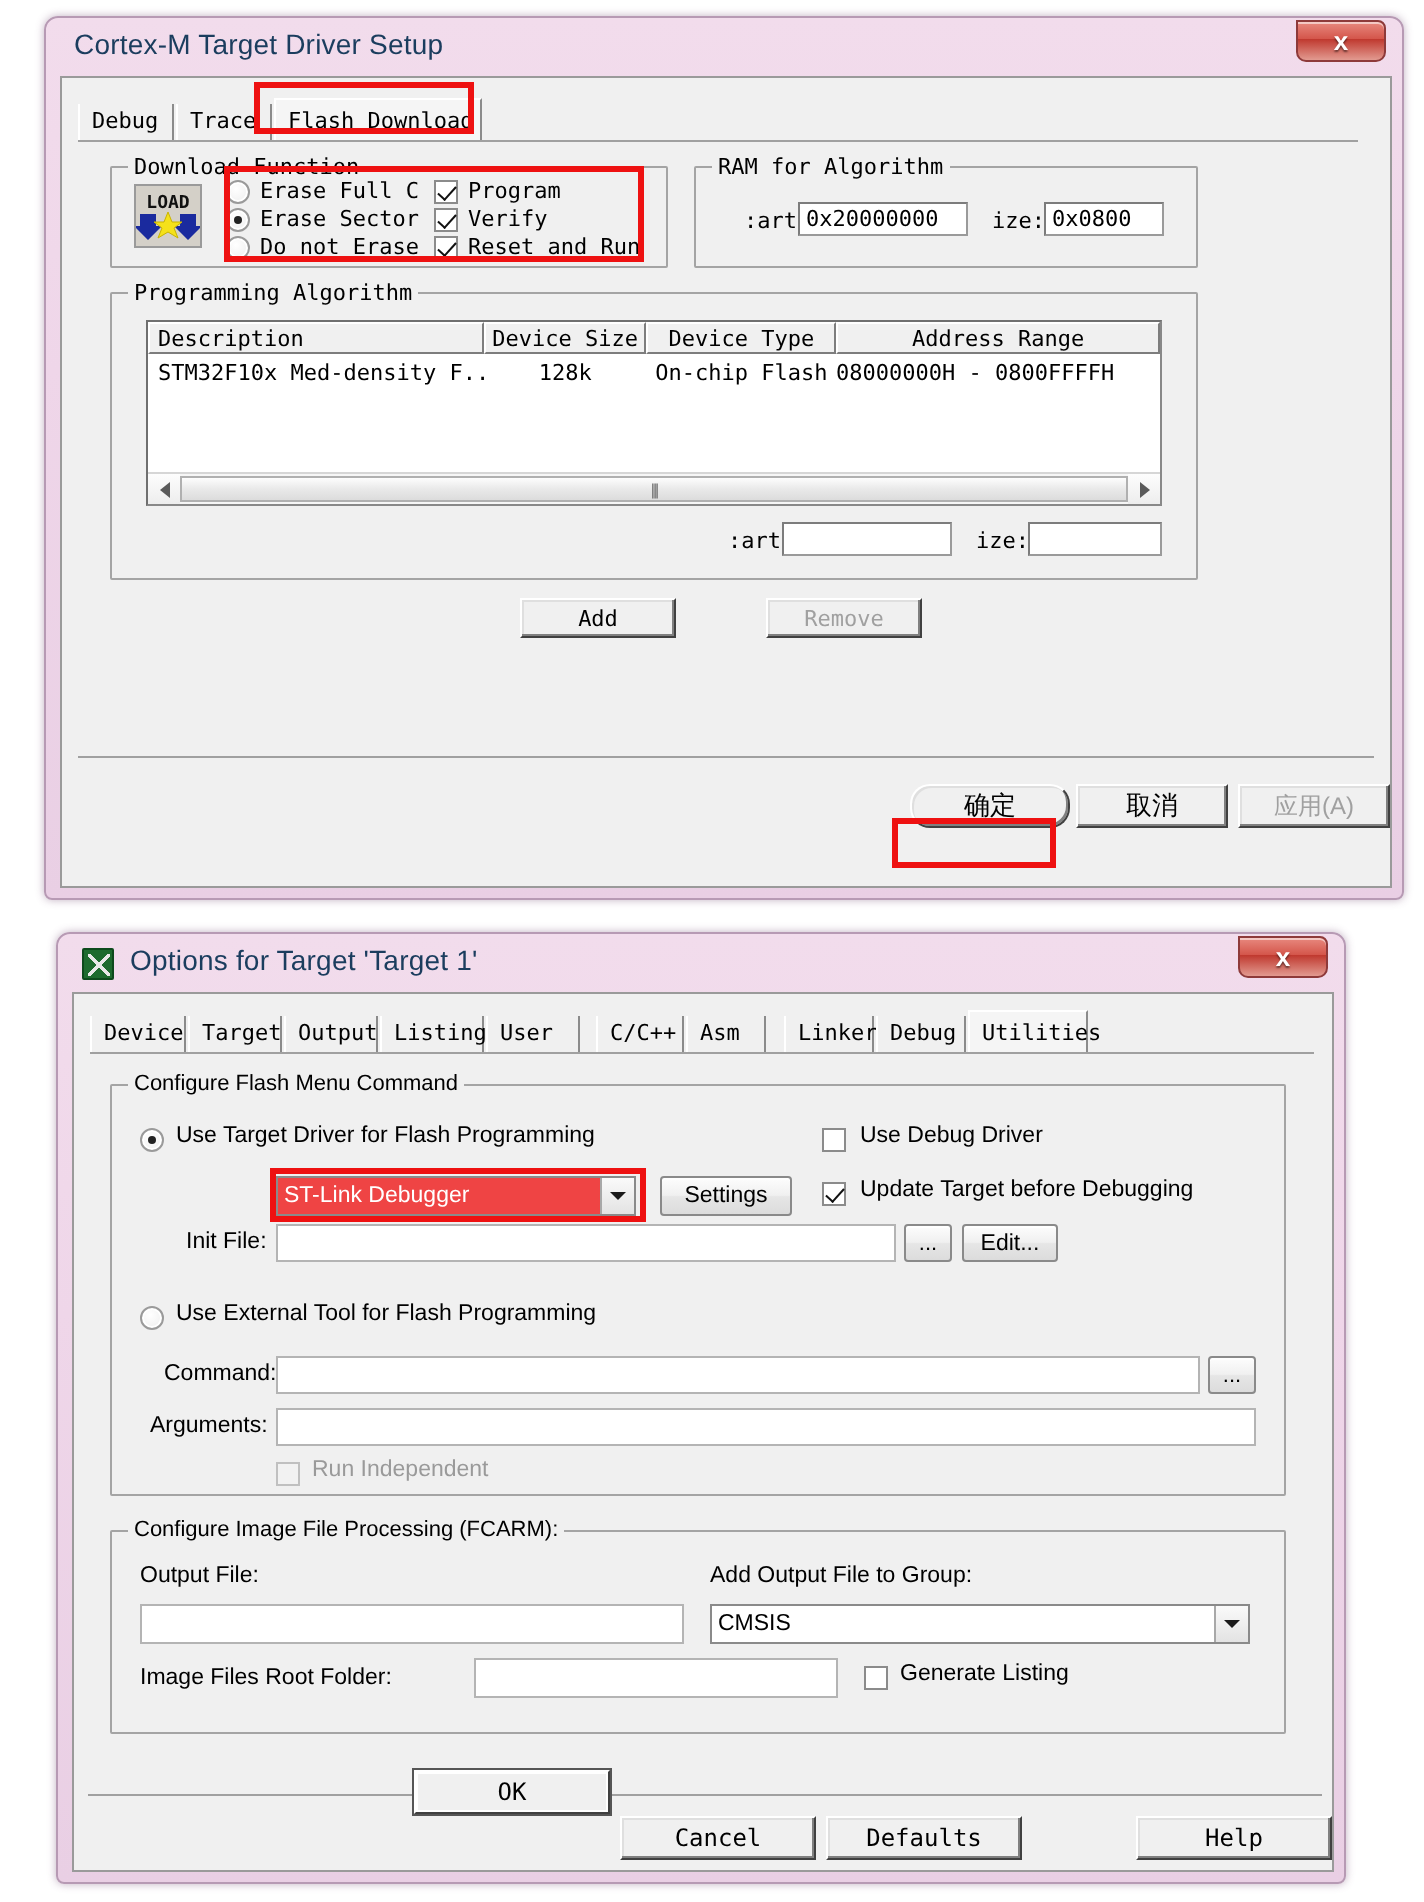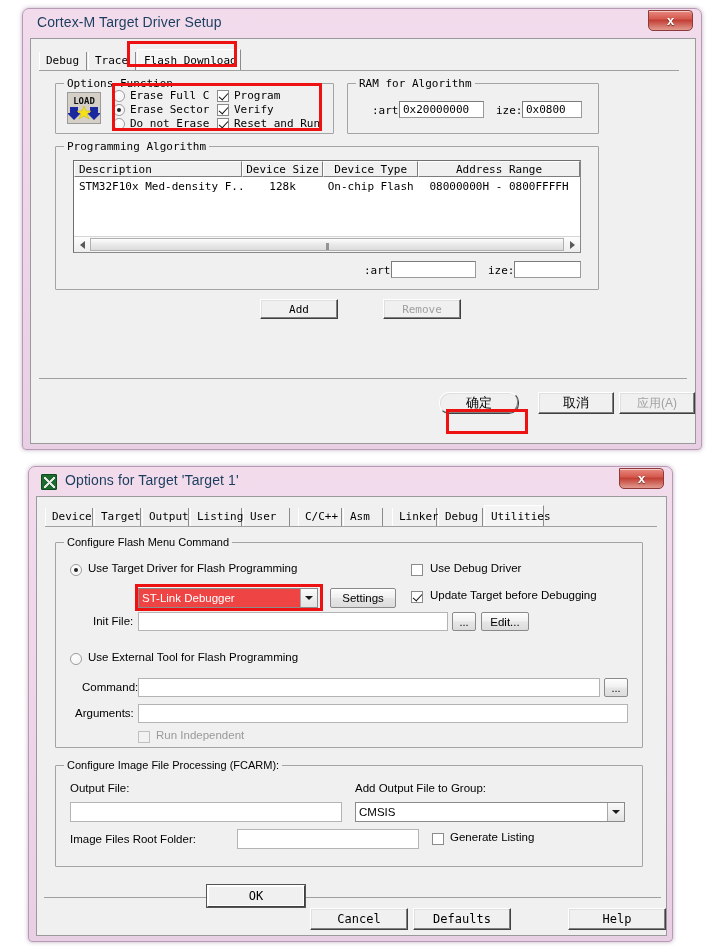--- a/index.html
+++ b/index.html
@@ -324,21 +324,21 @@
     <div class="win-inner" style="left:7px; top:29px; width:666px; height:406px;">
 
       <div class="tabstrip" style="left:8px; top:10px; width:640px;">
         <div class="tab" style="left:0px; width:48px;">Debug</div>
         <div class="tab" style="left:49px; width:48px;">Trace</div>
         <div class="tab active" style="left:98px; width:104px;">Flash Download</div>
       </div>
       <div class="sep" style="left:8px; top:31px; width:640px;"></div>
 
       <div class="group" style="left:24px; top:44px; width:279px; height:51px;">
-        <div class="legend mono">Options Function</div>
+        <div class="legend mono">Download Function</div>
 
         <div class="loadicon" style="left:11px; top:8px;">
           <svg width="32" height="30" viewBox="0 0 32 30">
             <rect x="0" y="0" width="32" height="30" fill="#d4d0c8"></rect>
             <text x="16" y="11" font-family="DejaVu Sans Mono, monospace" font-size="9" font-weight="bold" text-anchor="middle" fill="#101010">LOAD</text>
             <polygon points="2,14 10,14 10,20 13,20 6,27 -1,20 2,20" fill="#1a2a9e"></polygon>
             <polygon points="22,14 30,14 30,20 33,20 26,27 19,20 22,20" fill="#1a2a9e"></polygon>
             <polygon points="16,13 18,18 23,18 19,21 21,26 16,23 11,26 13,21 9,18 14,18" fill="#f5e11a" stroke="#c9b400" stroke-width="0.5"></polygon>
           </svg>
         </div>
@@ -379,21 +379,21 @@
           <div class="lhead">
             <div style="width:177px; text-align:left; padding-left:4px;">Description</div>
             <div style="width:86px;">Device Size</div>
             <div style="width:100px;">Device Type</div>
             <div style="width:171px;">Address Range</div>
           </div>
           <div class="lrow" style="margin-top:2px;">
             <div style="width:177px; padding-left:5px;">STM32F10x Med-density F...</div>
             <div style="width:86px; text-align:center;">128k</div>
             <div style="width:100px; text-align:center;">On-chip Flash</div>
-            <div style="width:171px; text-align:center;">08000000H - 0800FFFFH</div>
+            <div style="width:171px; text-align:left;">08000000H - 0800FFFFH</div>
           </div>
 
           <div class="hscroll" style="left:0; right:0; bottom:0;">
             <div class="arr l"></div>
             <div class="thumb"></div>
             <div class="arr r"></div>
           </div>
         </div>
 
         <span class="lbl mono" style="left:308px; top:117px;">:art:</span>
@@ -401,21 +401,21 @@
 
         <span class="lbl mono" style="left:432px; top:117px;">ize:</span>
         <div class="tinput mono" style="left:458px; top:114px; width:67px; height:17px;"></div>
       </div>
 
       <div class="btn classic mono" style="left:229px; top:260px; width:78px; height:20px; font-size:11px;">Add</div>
       <div class="btn classic mono dis" style="left:320px; top:260px; width:78px; height:20px; font-size:11px;margin-left:32px;">Remove</div>
 
       <div class="sep" style="left:8px; top:339px; width:648px;"></div>
 
-      <div class="btn classic" style="left:408px; top:353px; width:80px; height:22px; font-size:13px;border-radius:10px;">确定</div>
+      <div class="btn classic" style="left:424px; top:353px; width:80px; height:22px; font-size:13px;border-radius:10px;">确定</div>
       <div class="btn classic" style="left:507px; top:353px; width:76px; height:22px; font-size:13px;">取消</div>
       <div class="btn classic dis" style="left:588px; top:353px; width:76px; height:22px; font-size:12px;">应用(A)</div>
     </div>
   </div>
 
   <div class="redbox" style="left:127px; top:41px; width:110px; height:26px;"></div>
   <div class="redbox" style="left:112px; top:83px; width:210px; height:48px;"></div>
   <div class="redbox" style="left:446px; top:409px; width:82px; height:25px;"></div>
 
   <div class="win" style="left:28px; top:466px; width:645px; height:476px;">

